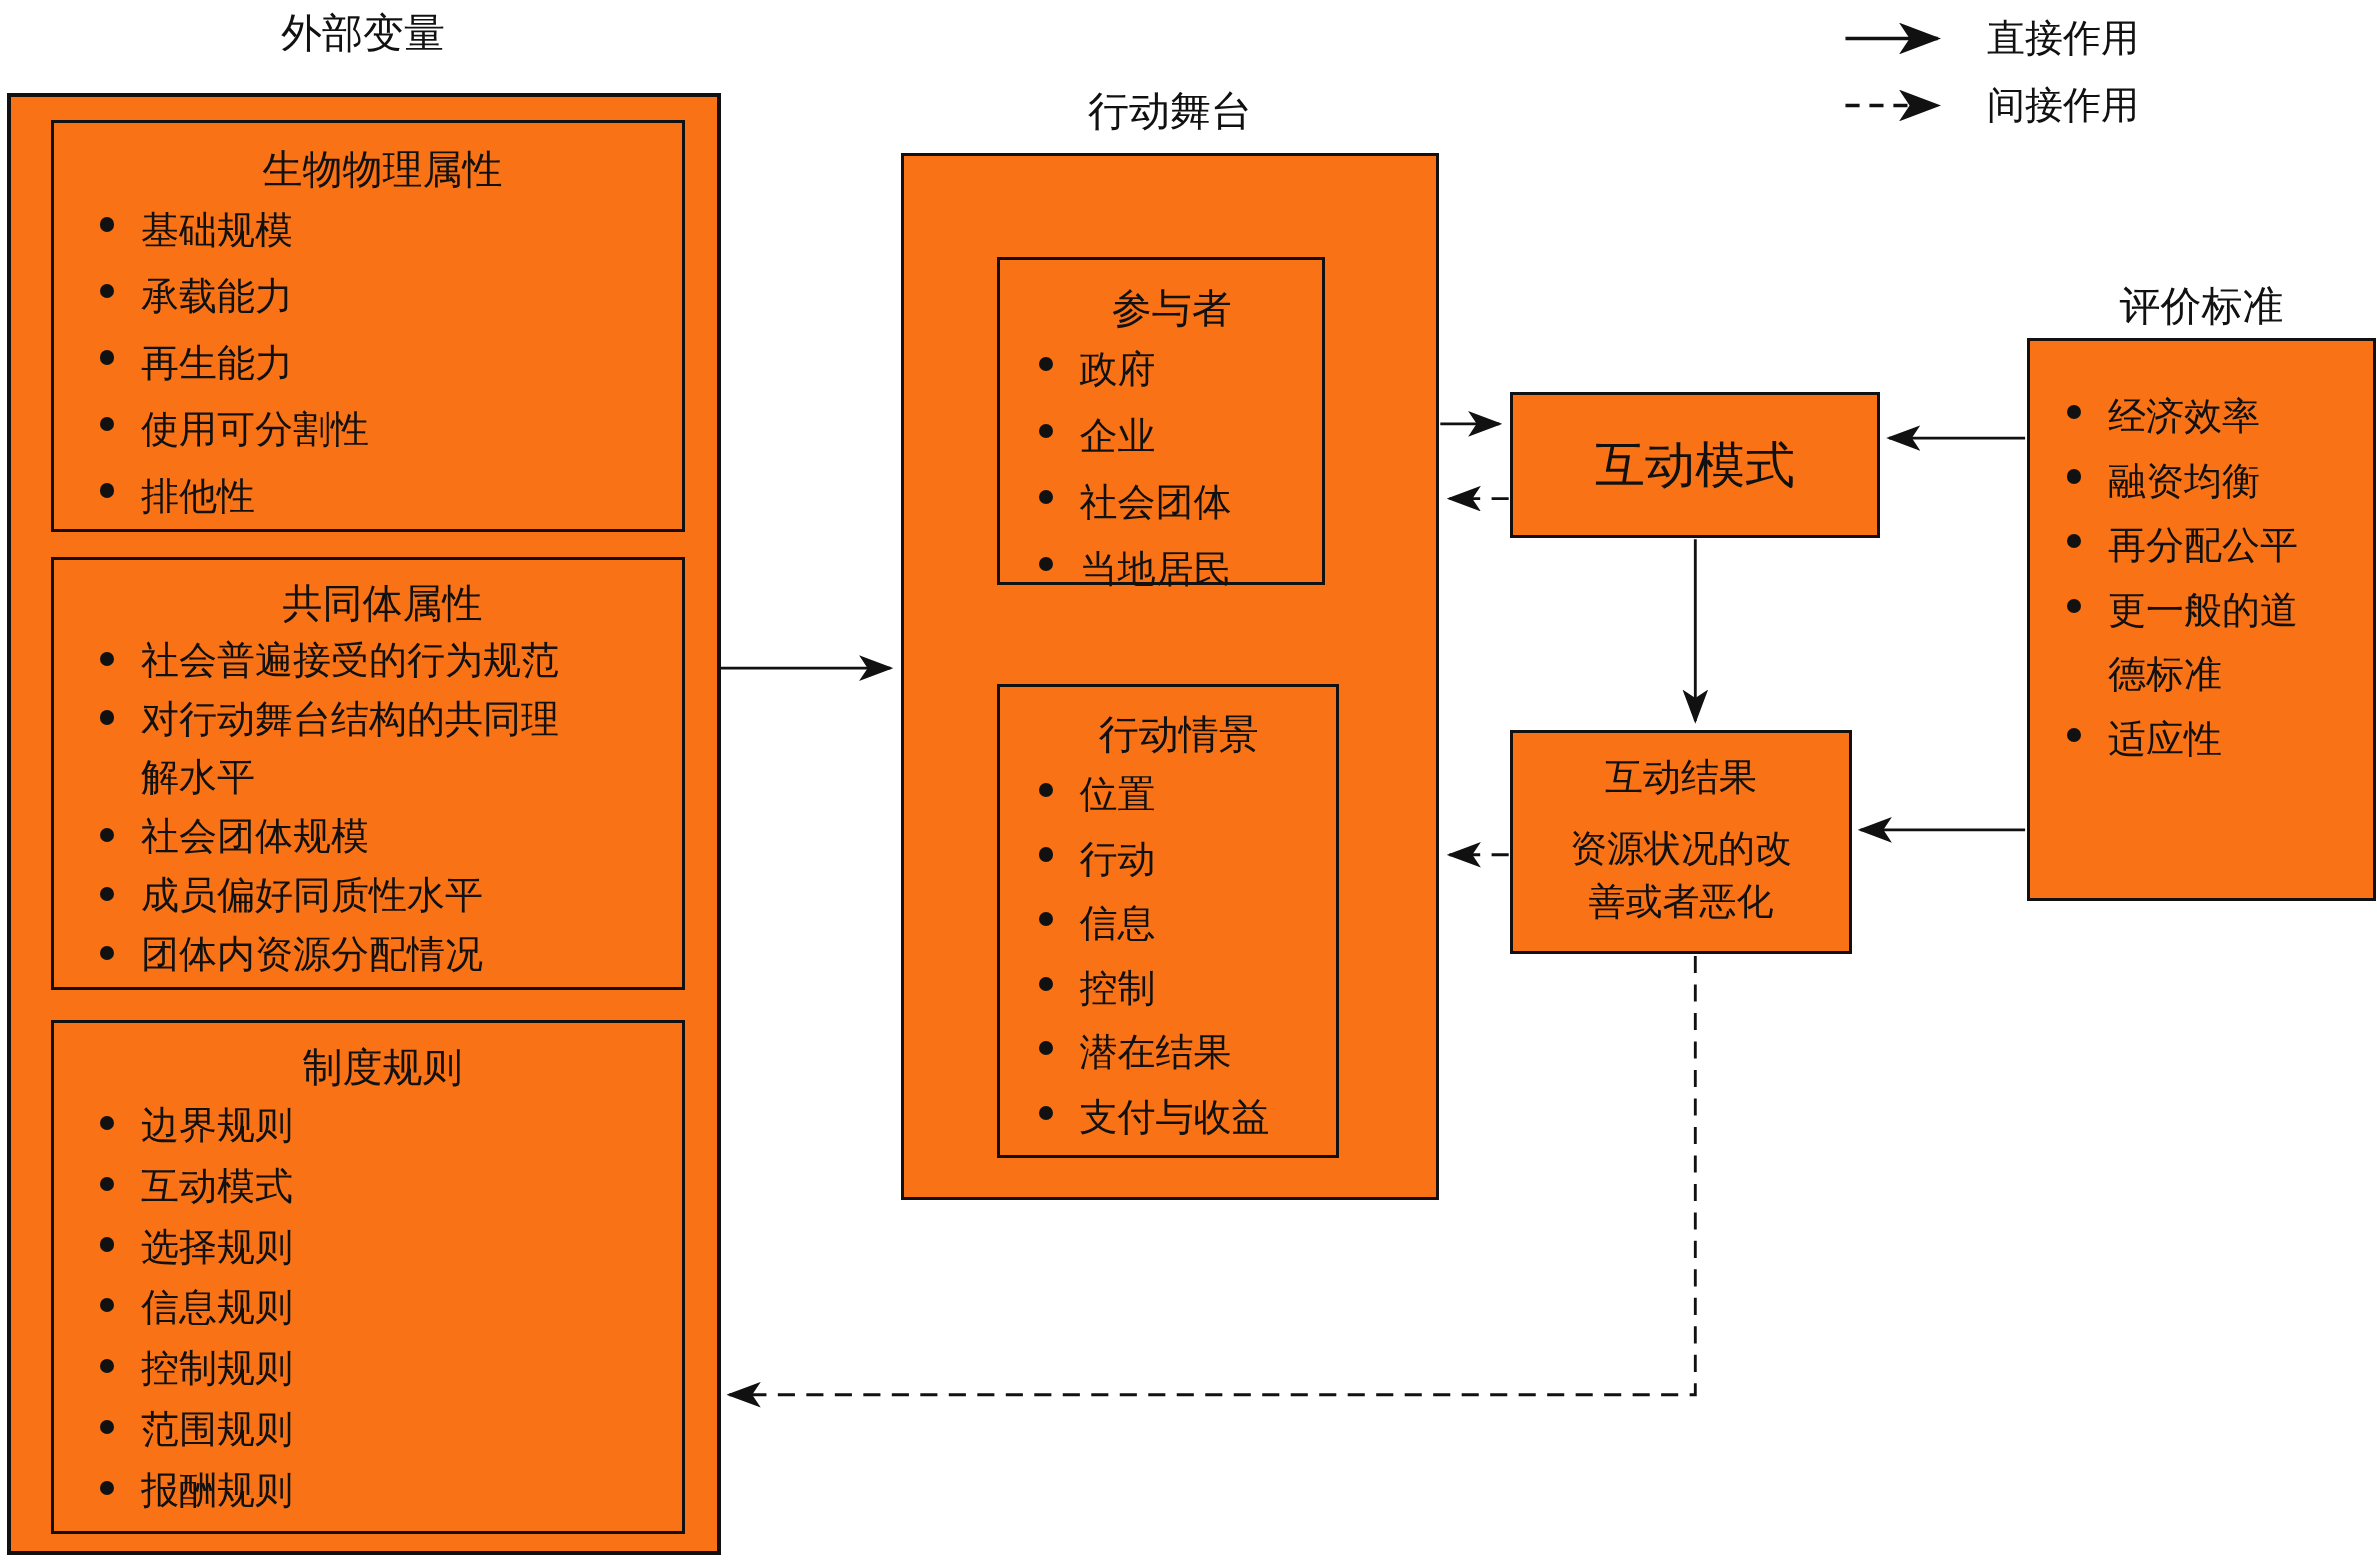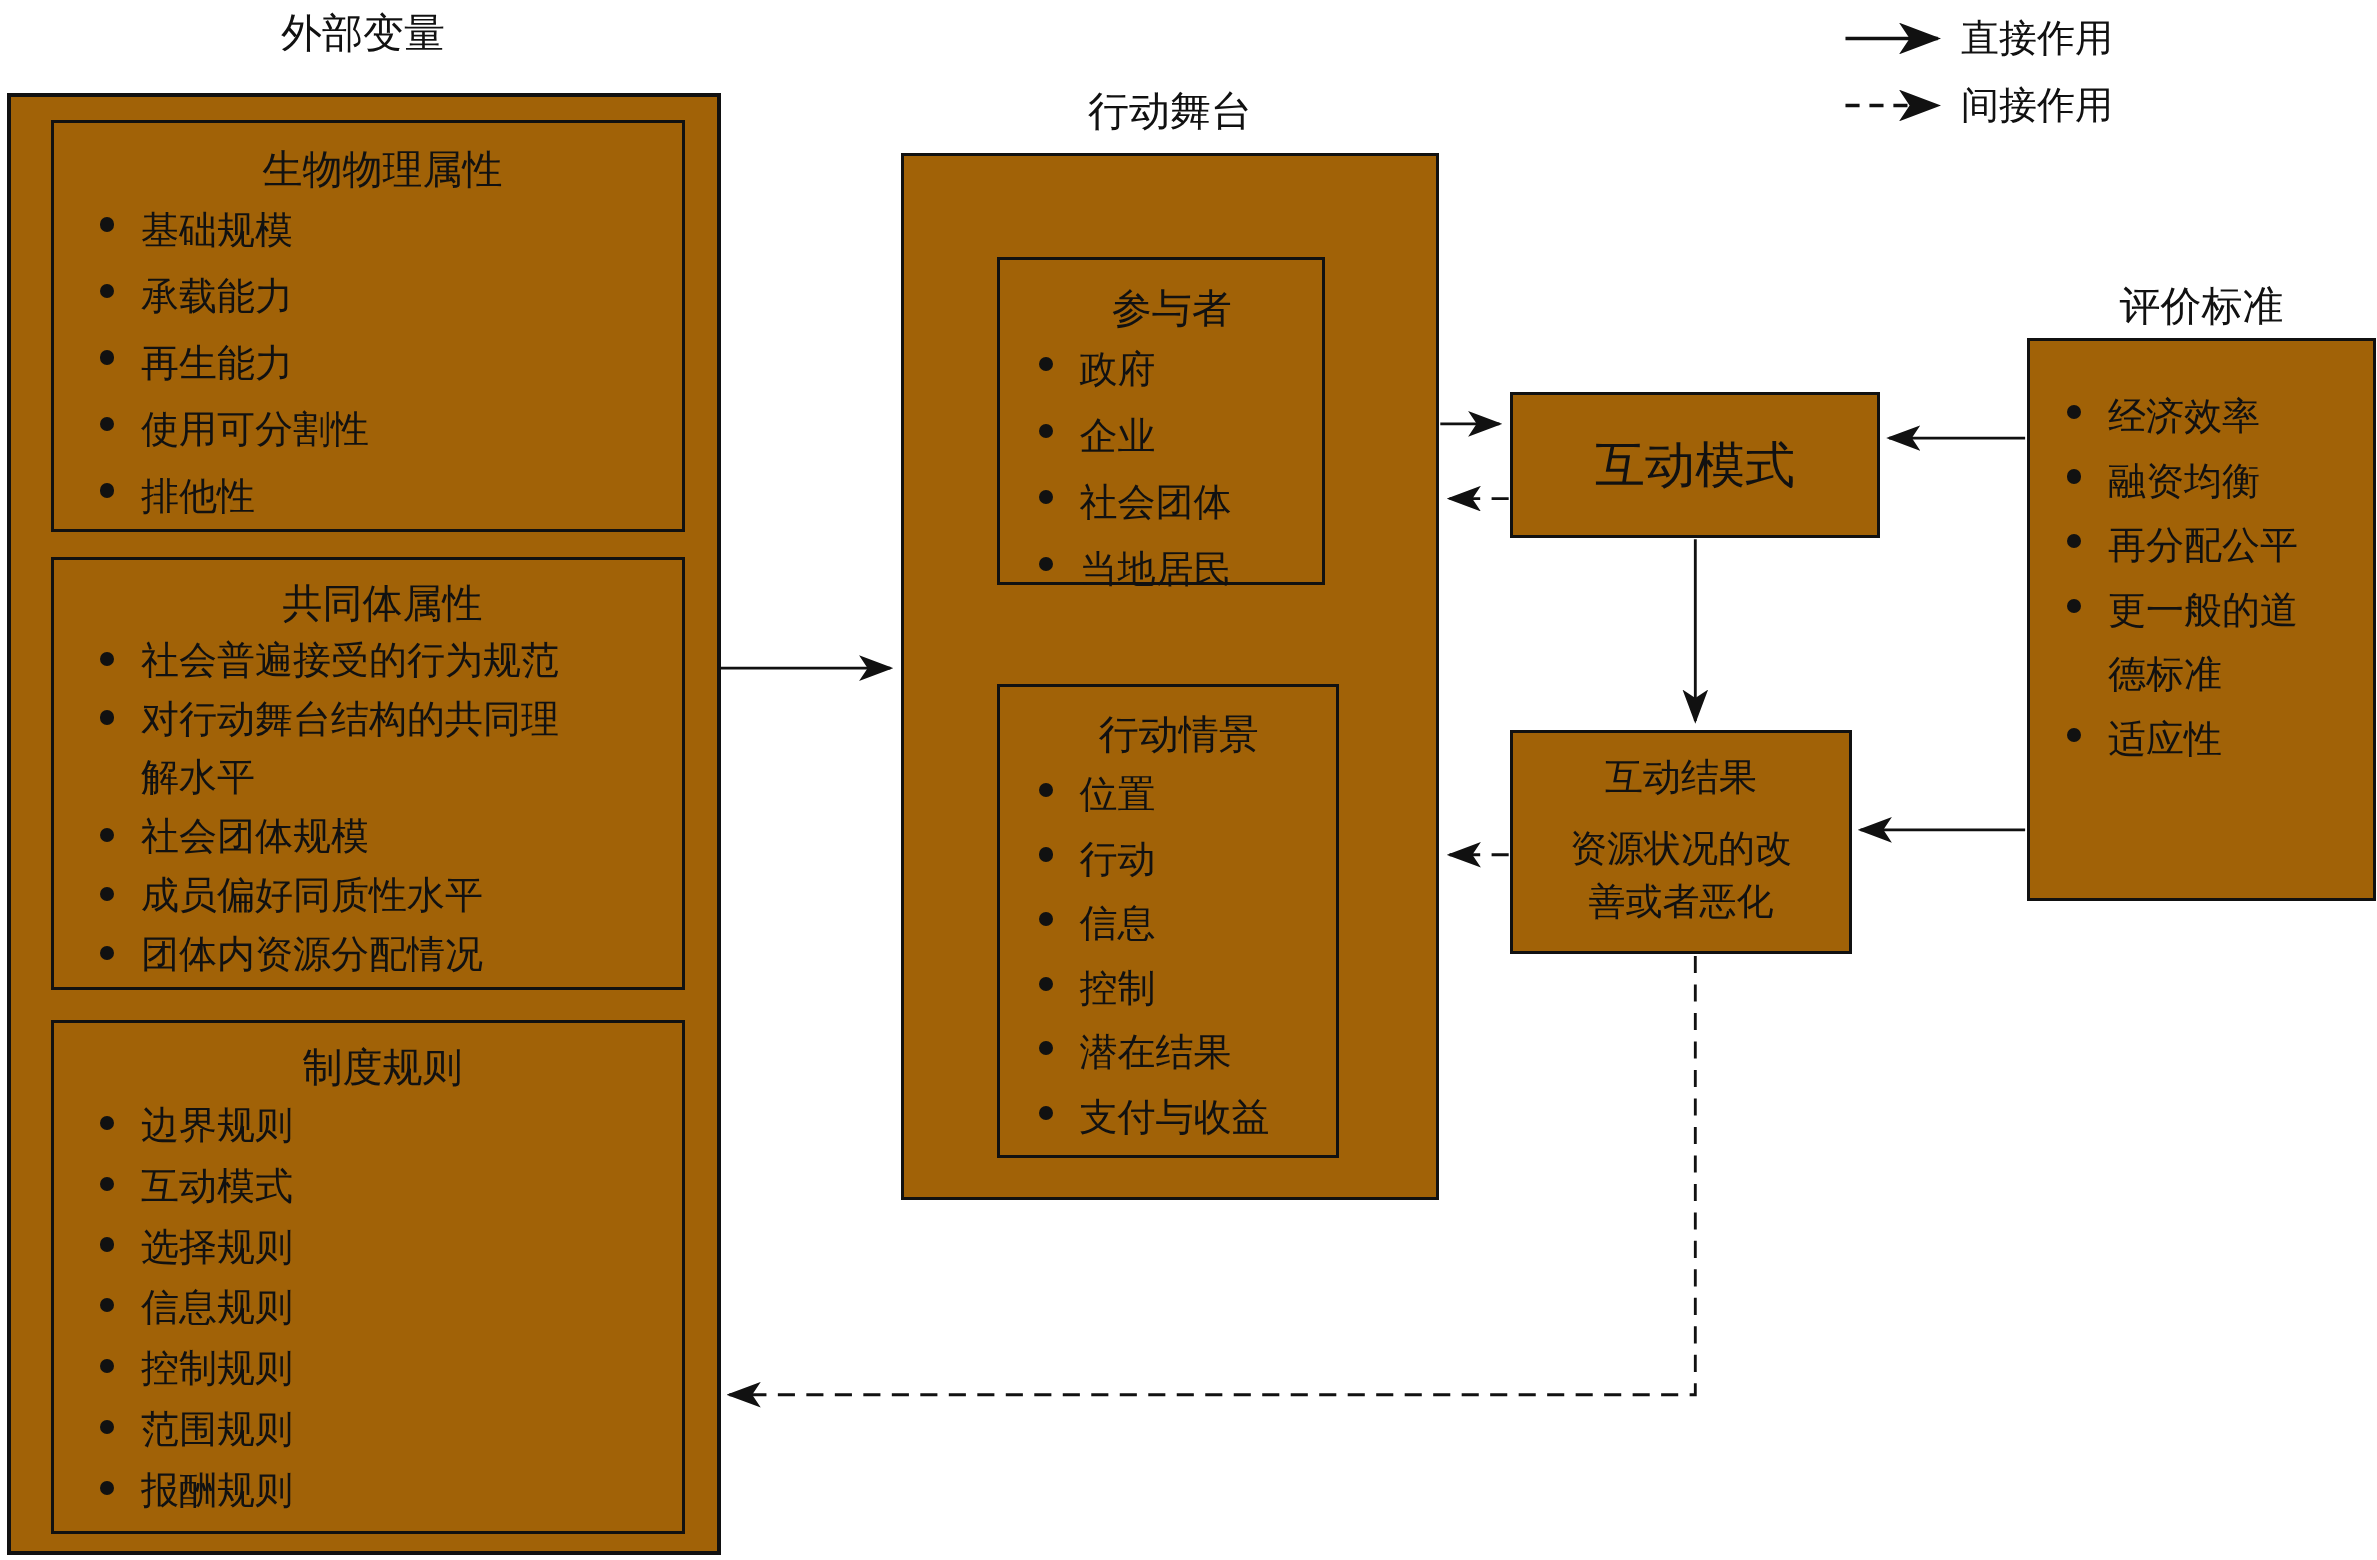--- a/index.html
+++ b/index.html
@@ -7,21 +7,21 @@
     position:relative;
     width:2377px; height:1560px;
     background:#ffffff;
     font-family:"DejaVu Serif","Liberation Serif",serif;
     color:#111111;
     overflow:hidden;
   }
   .box {
     position:absolute;
     border:3.6px solid #111111;
-    background:#a16207;
+    background:#f97316;
     box-sizing:border-box;
   }
   .outer { border-width:4.3px; }
   .floating-title {
     position:absolute;
     font-size:41px;
     text-align:center;
     white-space:nowrap;
   }
   .btitle {
@@ -49,21 +49,21 @@
   }
   .lh175 li { line-height:1.75; }
   .lh160 li { line-height:1.60; }
   .lh155 li { line-height:1.55; }
   .lh170 li { line-height:1.70; }
   #svg-layer { position:absolute; left:0; top:0; }
   .legend-row {
     position:absolute;
     display:flex;
     align-items:center;
-    gap:12px;
+    gap:38px;
   }
   .legend-label { font-size:38px; white-space:nowrap; }
   #pattern-box {
     display:flex; align-items:center; justify-content:center;
   }
   #pattern-box span { font-size:50px; }
   #outcome-box { padding-top:19px; }
   #outcome-box p {
     width:235px;
     margin:18.5px auto 0 auto;

